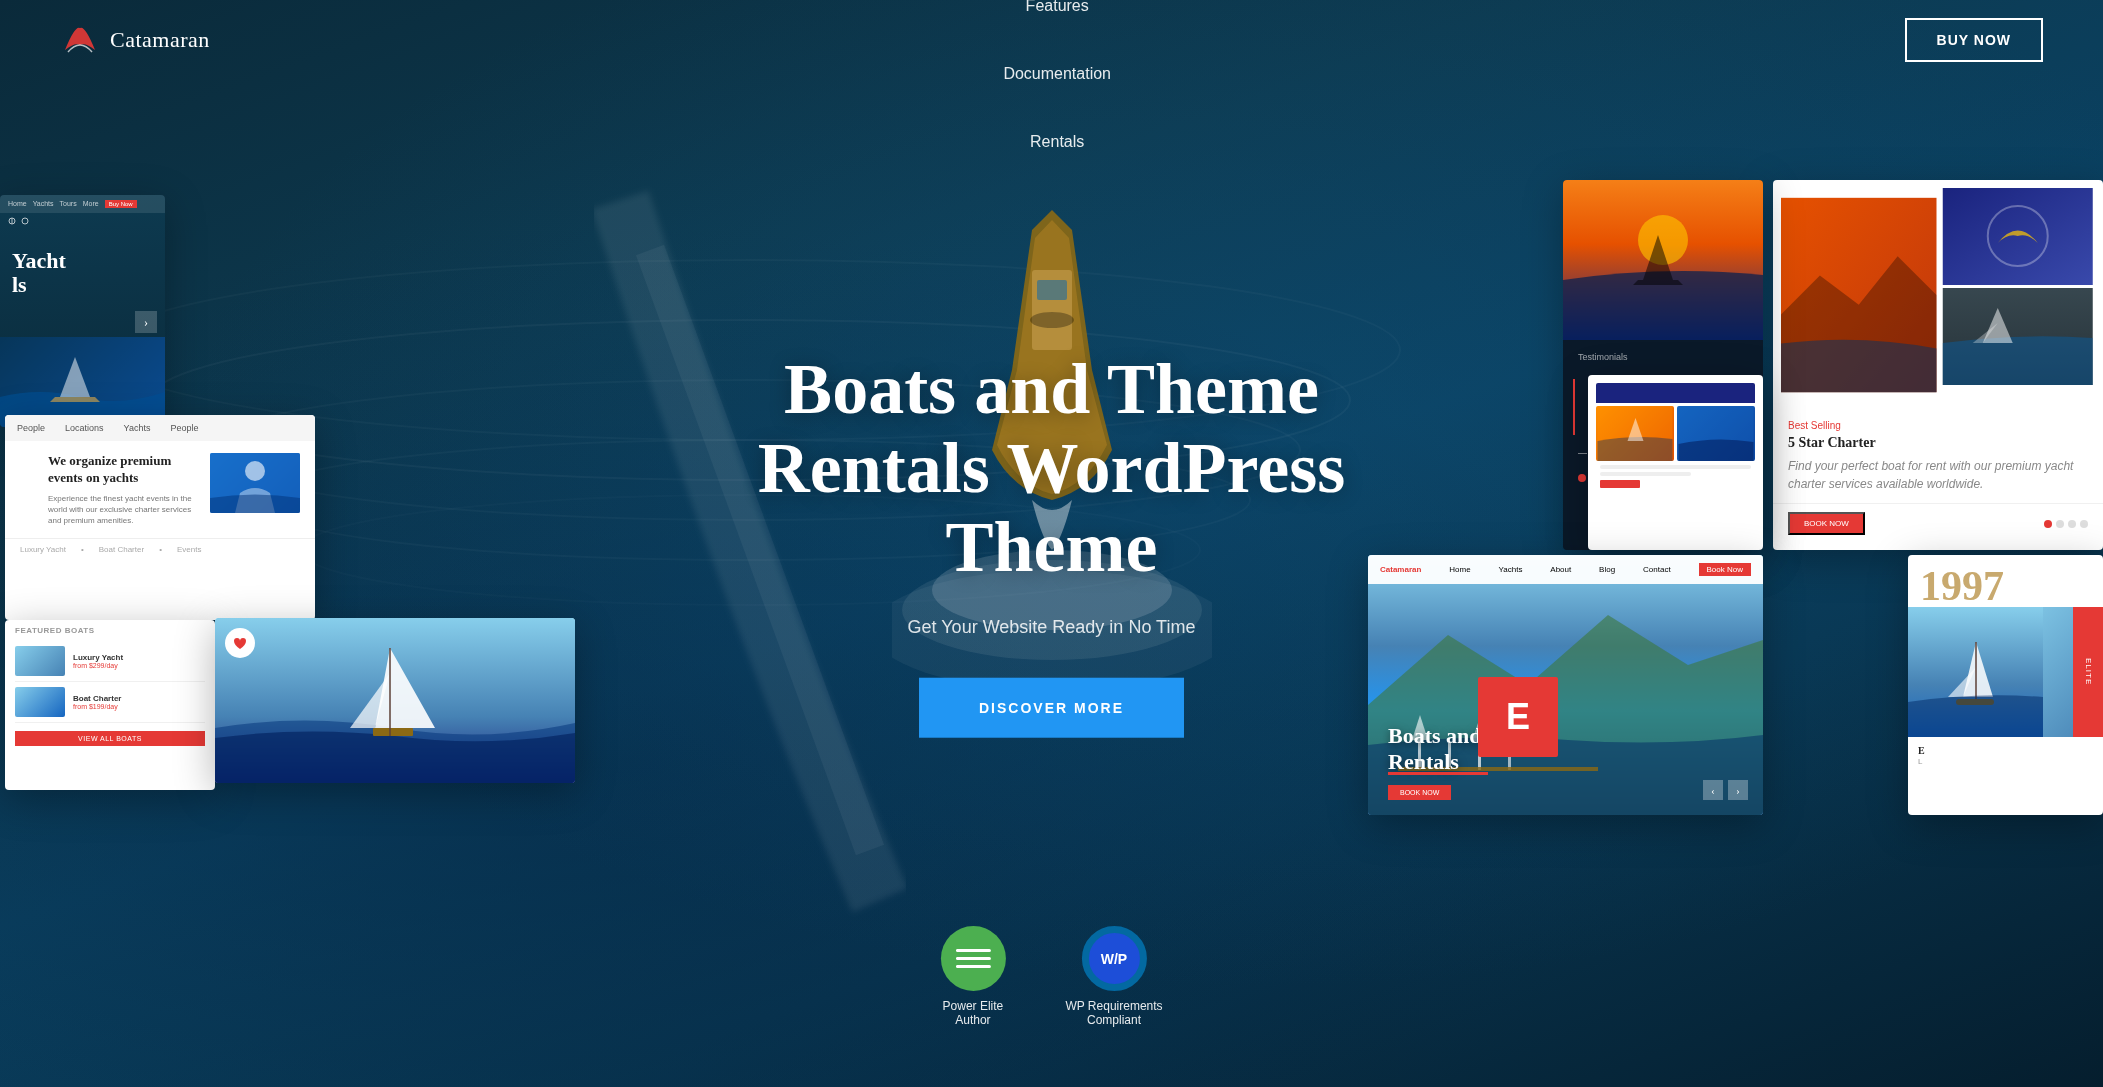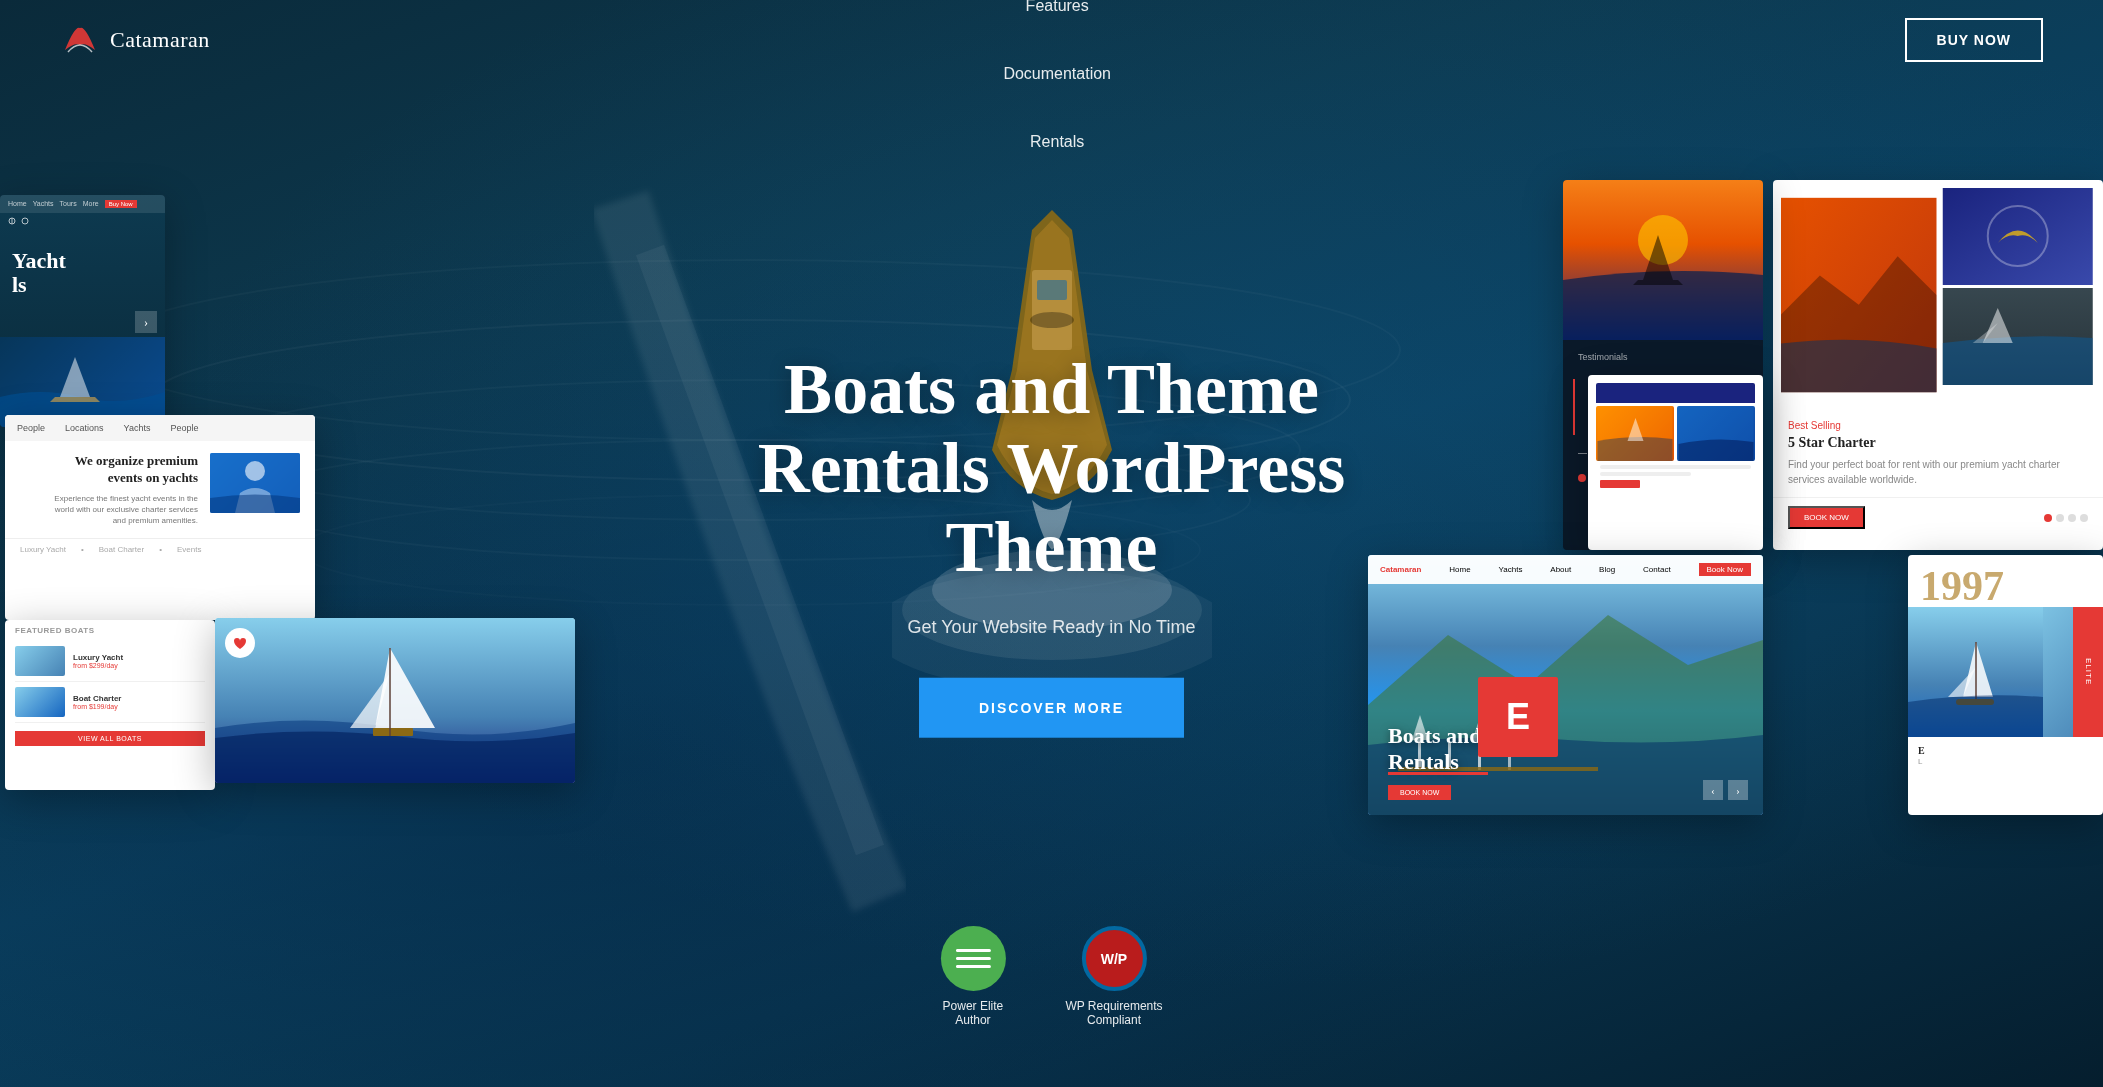--- a/index.html
+++ b/index.html
@@ -186,21 +186,20 @@
       color: white;
       font-size: 12px;
     }
 
     
     .card-mid-left {
       top: 415px;
       left: 5px;
       width: 310px;
       height: 205px;
-      text-align: right;
     }
 
     .card-mid-left .card-nav2 {
       background: #f5f5f5;
       padding: 8px 12px;
       display: flex;
       gap: 20px;
       font-size: 9px;
       font-family: Arial, sans-serif;
       color: #555;
@@ -370,24 +369,25 @@
 
     .card-right-top .card-heading {
       font-size: 14px;
       font-family: 'Georgia', serif;
       font-weight: 700;
       color: #222;
       margin-bottom: 6px;
     }
 
     .card-right-top .card-desc {
-      font-size: 10px;
+      font-size: 12px;
       color: #888;
       font-family: Arial, sans-serif;
       line-height: 1.5;
+      font-style: italic;
     }
 
     .card-right-top .card-actions {
       display: flex;
       gap: 10px;
       padding: 8px 15px;
       align-items: center;
       border-top: 1px solid #f0f0f0;
     }
 
@@ -553,22 +553,22 @@
       display: flex;
       align-items: center;
       justify-content: center;
     }
 
     .badge-green {
       background: #4CAF50;
     }
 
     .badge-dark {
-      background: #b91c1c;
-      border: 4px solid #0369a1;
+      background: #1d4ed8;
+      border: 7px solid #0369a1;
     }
 
     .badge-label {
       color: rgba(255,255,255,0.9);
       font-size: 12px;
       text-align: center;
       font-family: Liberation Sans, sans-serif;
       font-weight: 400;
     }
 

